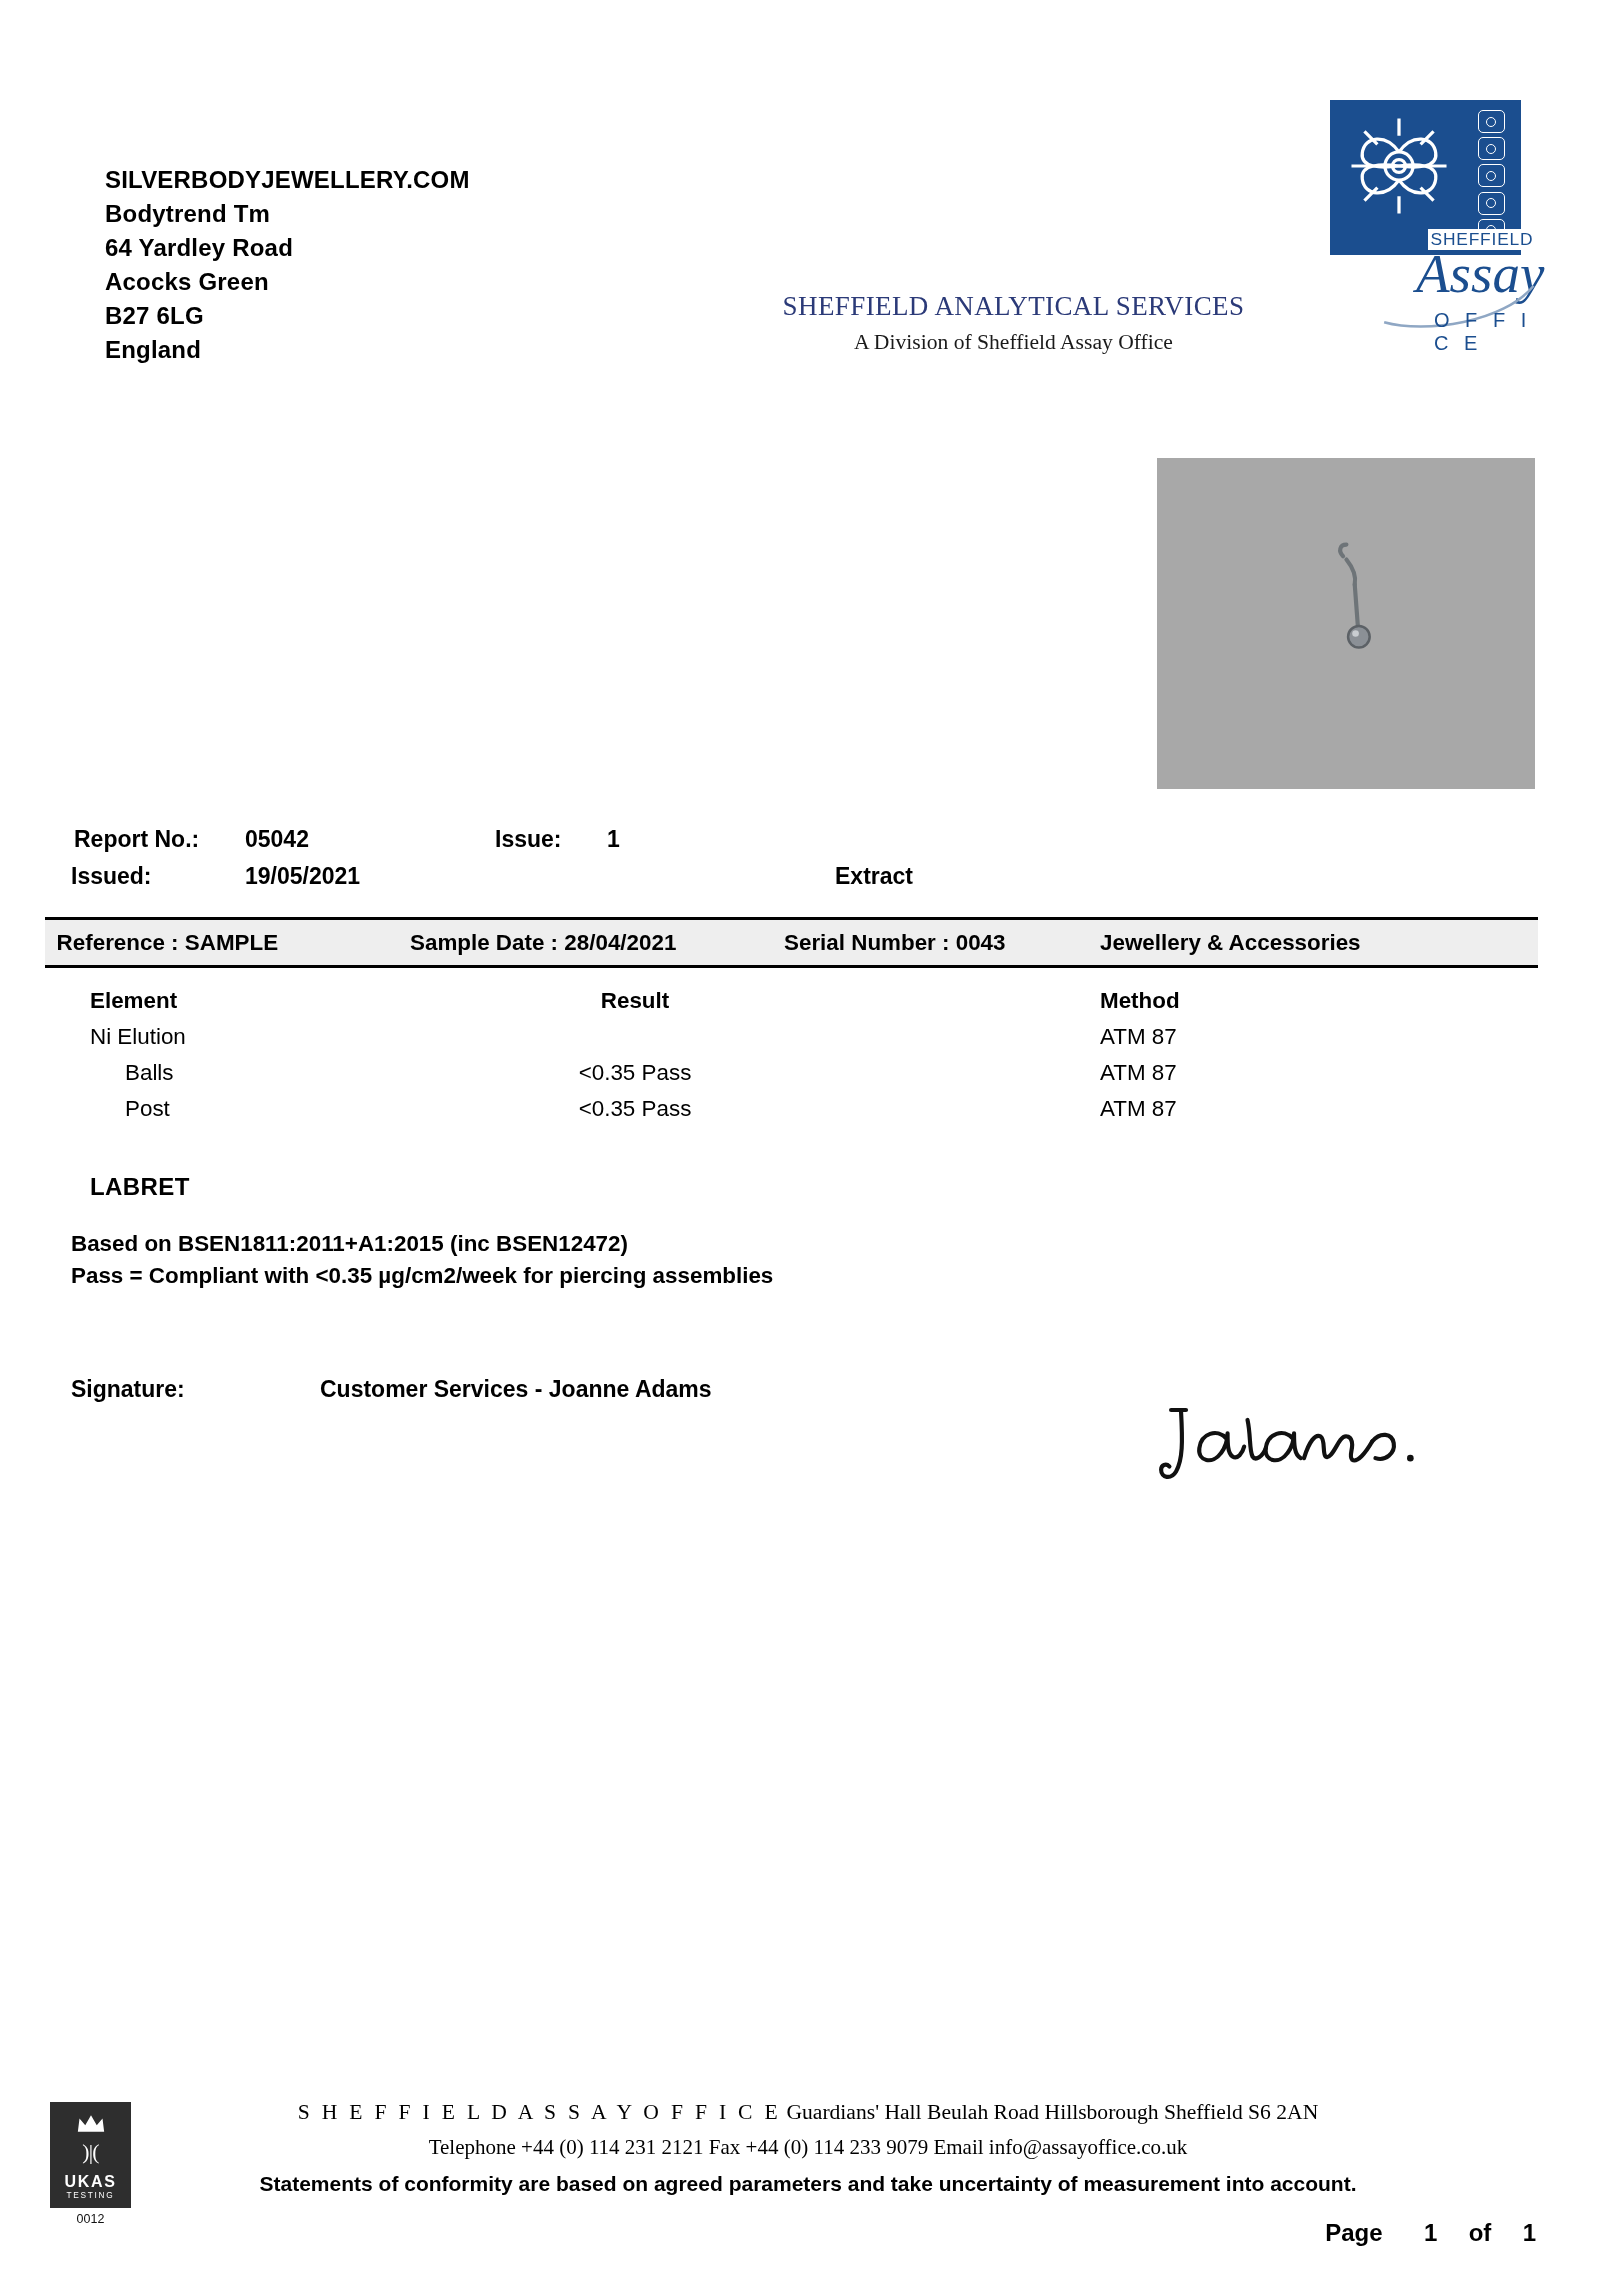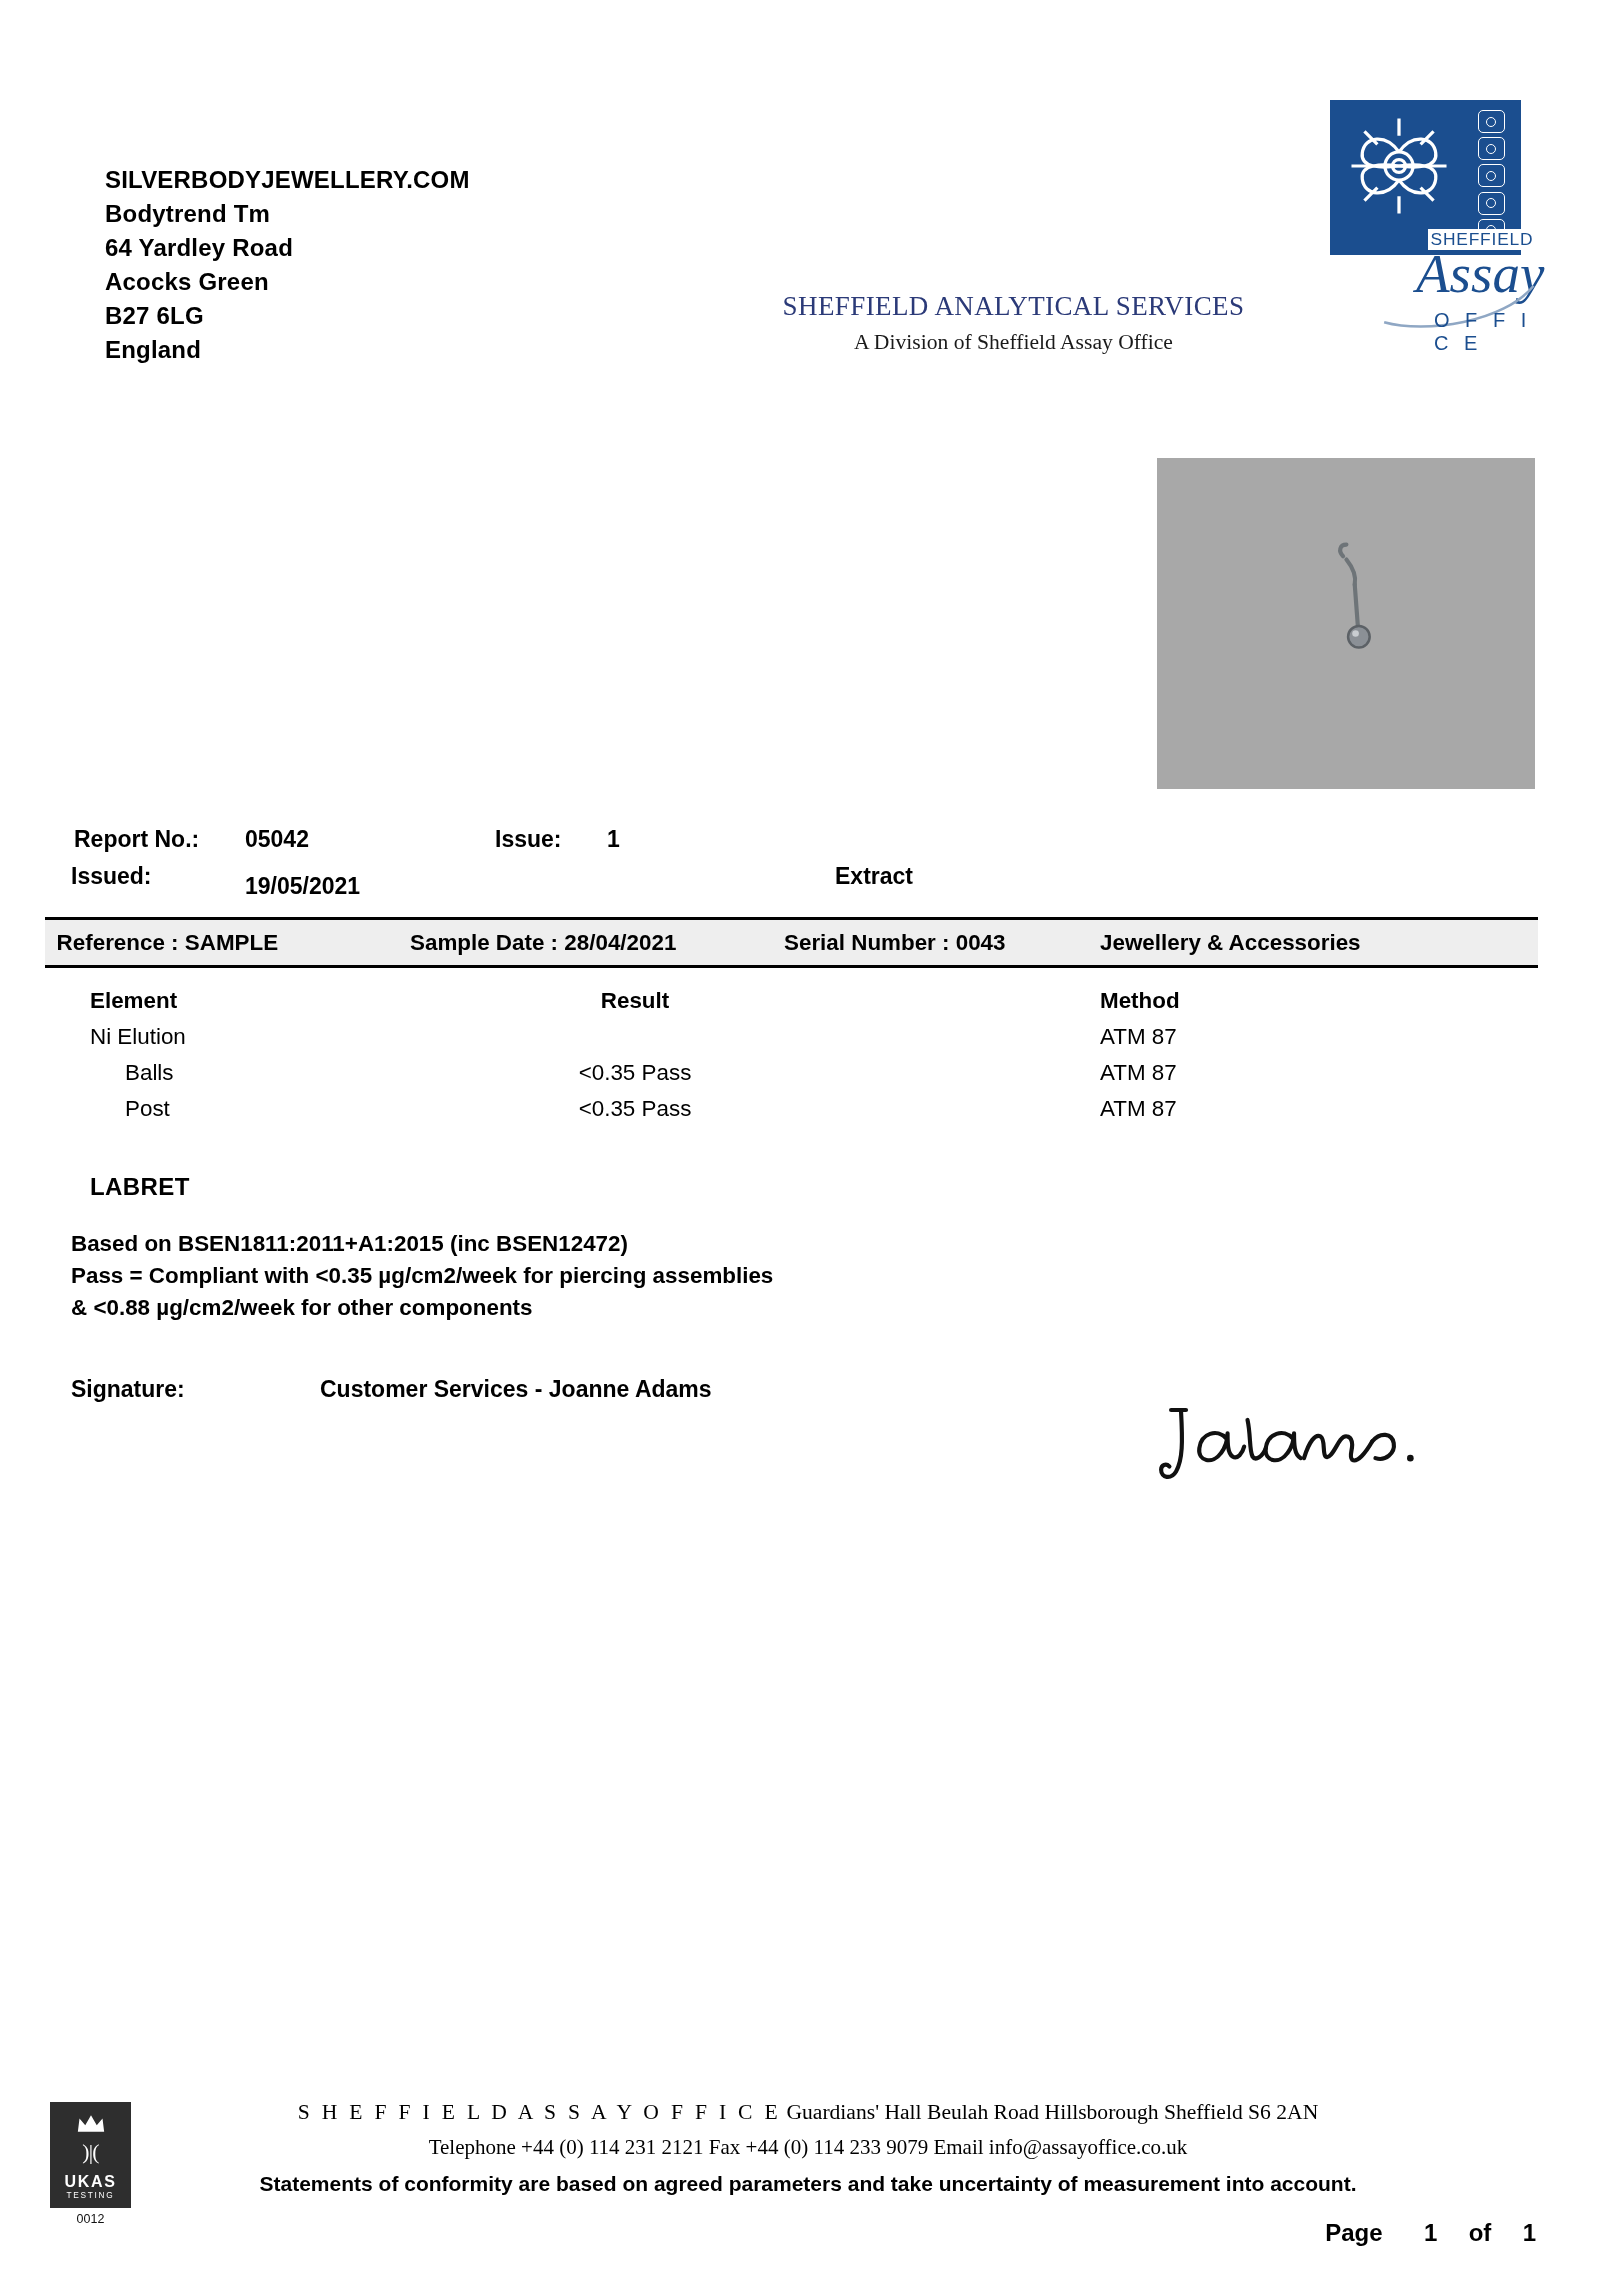--- a/index.html
+++ b/index.html
@@ -163,21 +163,21 @@
     width: 1462px;
     font-size: 23px;
     font-weight: bold;
   }
   .meta-row { position: relative; height: 37px; }
   .meta .lbl-report   { position: absolute; left: 3px;    top: 0; }
   .meta .val-report   { position: absolute; left: 174px; top: 0; }
   .meta .lbl-issue    { position: absolute; left: 424px; top: 0; }
   .meta .val-issue    { position: absolute; left: 536px; top: 0; }
   .meta .lbl-issued   { position: absolute; left: 0;    top: 0; }
-  .meta .val-issued   { position: absolute; left: 174px; top: 10px; }
+  .meta .val-issued   { position: absolute; left: 174px; top: 0; }
   .meta .val-extract  { position: absolute; left: 764px; top: 0; }
 
   
   .rule-top {
     position: absolute;
     left: 45px;
     top: 917px;
     width: 1493px;
     height: 3.3px;
     background: #000000;
@@ -470,21 +470,20 @@
       <span class="col-result">&lt;0.35 Pass</span>
       <span class="col-method">ATM 87</span>
     </div>
   </div>
 
   <div class="labret">LABRET</div>
 
   <div class="notes">
     <div>Based on BSEN1811:2011+A1:2015 (inc BSEN12472)</div>
     <div>Pass = Compliant with &lt;0.35 µg/cm2/week for piercing assemblies</div>
-    <div>&amp; &lt;0.88 µg/cm2/week for other components</div>
   </div>
 
   <div class="signature-line">
     <span class="sig-label">Signature:</span>
     <span class="sig-value">Customer Services - Joanne Adams</span>
   </div>
   <svg class="signature-image" viewBox="0 0 380 130">
     <g fill="none" stroke="#111111" stroke-width="5" stroke-linecap="round" stroke-linejoin="round">
       <path d="M30 18 L48 18"></path>
       <path d="M42 20 C44 56 44 78 36 92 C30 102 18 100 18 90 C18 84 24 82 28 86"></path>

